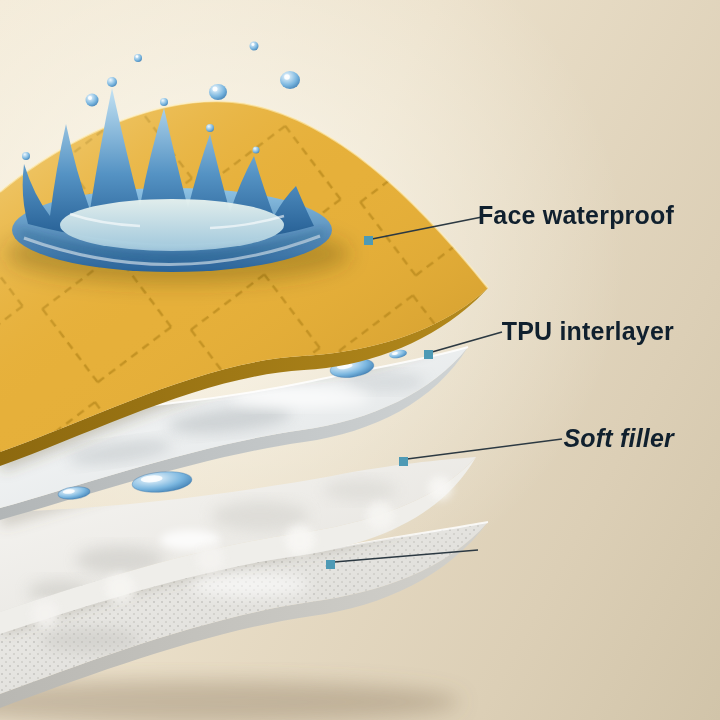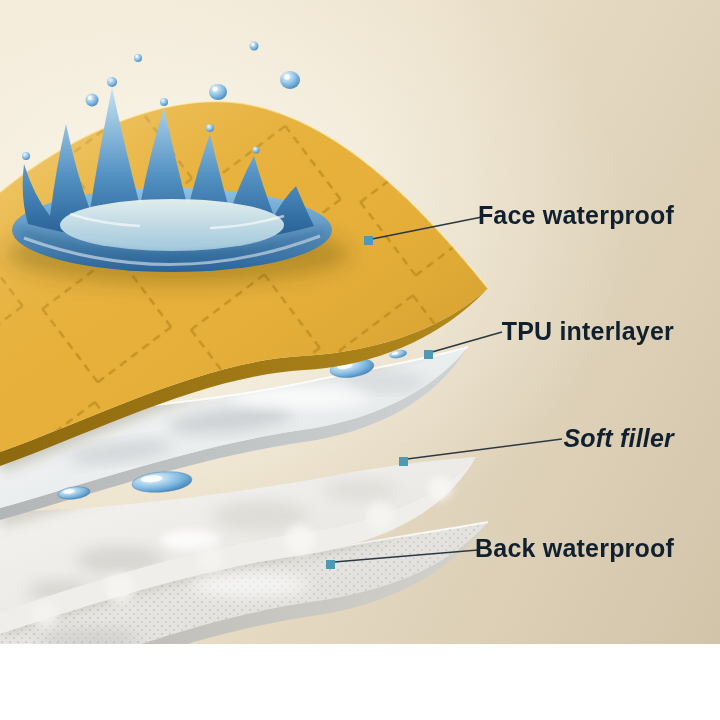--- a/index.html
+++ b/index.html
@@ -1,18 +1,18 @@
 <!DOCTYPE html>
 <html style="--color-background: #e9ddc6; --color-label-text: #10202e; --color-leader-line: #2c3942; --color-marker: #4e9ab5; --color-face-layer: #e6b03a; --color-water-blue: #3f85bb;"><head>
 <meta charset="utf-8">
 <style>
   html,body{margin:0;padding:0;}
   body{font-family:"Liberation Sans",sans-serif;}
   .stage{
-    position:relative;width:720px;height:644px;overflow:hidden;
+    position:relative;width:720px;height:720px;overflow:hidden;
     background:
       radial-gradient(ellipse at 28% 35%, rgba(255,253,244,.8), rgba(255,250,235,0) 58%),
       linear-gradient(118deg, #f2e9d6 0%, #ebe0ca 40%, #dccfb6 78%, #d1c4a9 100%),
       var(--color-background,#e9ddc6);
   }
   .stage svg{position:absolute;left:0;top:0;}
   .callout-label{
     position:absolute;right:46px;white-space:nowrap;
     font-size:25px;font-weight:700;letter-spacing:.2px;
     color:var(--color-label-text,#10202e);
@@ -242,15 +242,14 @@
     </g>
     <g>
       <line class="leader" x1="334" y1="562" x2="478" y2="550"></line>
       <rect class="marker" x="326" y="560" width="9" height="9"></rect>
     </g>
   </svg>
 
   <div class="callout-label lbl-face">Face waterproof</div>
   <div class="callout-label lbl-tpu">TPU interlayer</div>
   <div class="callout-label lbl-soft">Soft filler</div>
-  <div class="callout-label lbl-back">Back waterproof</div>
 
 </div>
 
 </body></html>

